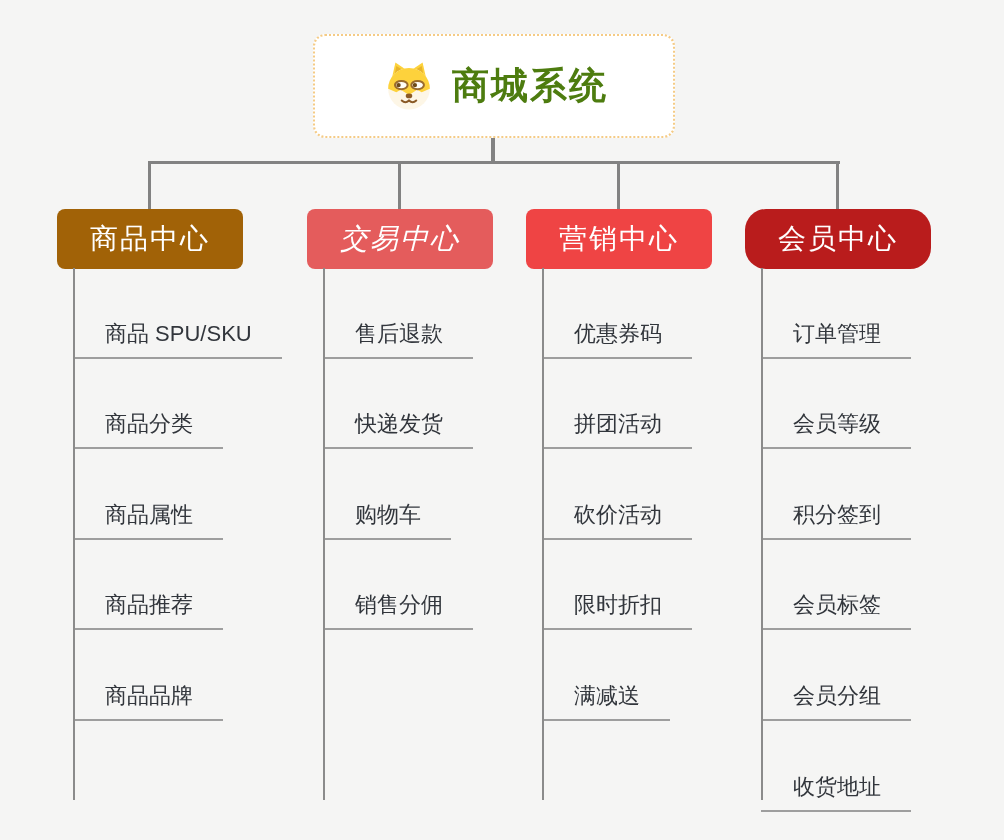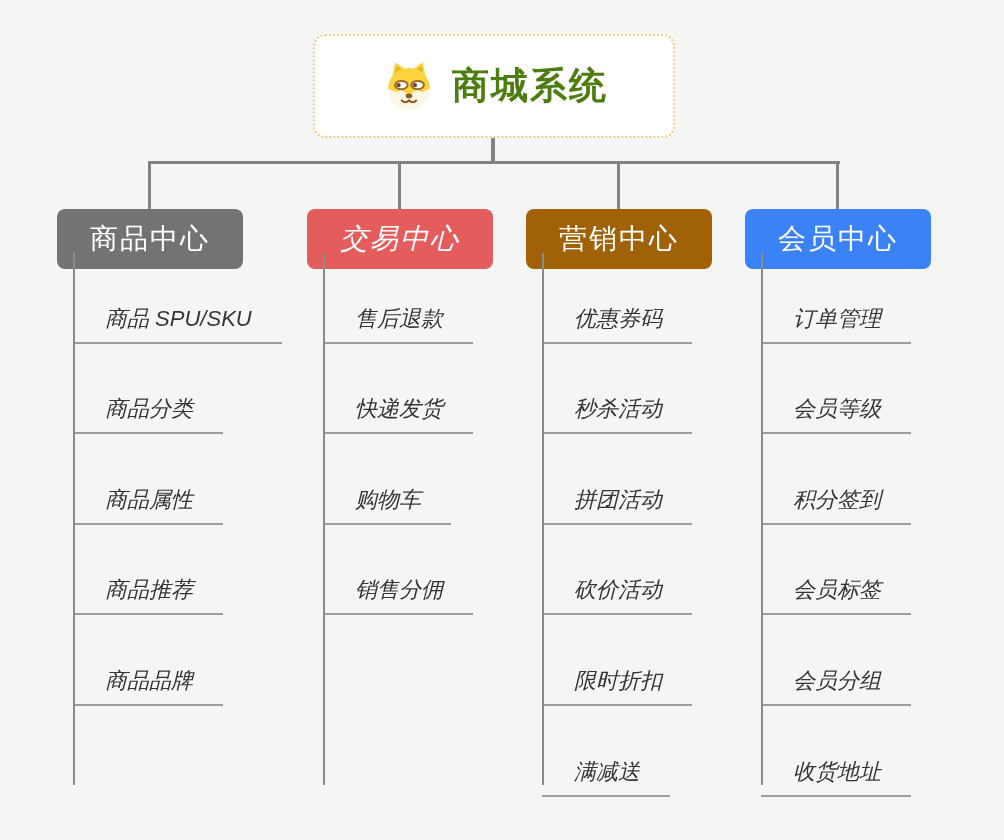--- a/index.html
+++ b/index.html
@@ -49,21 +49,21 @@
     display: flex;
     align-items: center;
     justify-content: center;
     color: #ffffff;
     font-size: 28px;
     letter-spacing: 2px;
     cursor: pointer;
   }
   .col {
     position: absolute;
-    left: 16px; top: 44px; font-style: italic;
+    left: 16px; top: 59px;
   }
   .vline {
     position: absolute;
     left: 0; top: 0;
     width: 2px; height: 532px;
     background: #8b8b8b;
   }
   .item {
     height: 88.6px;
     display: flex;
@@ -113,21 +113,21 @@
     </span>
     <span class="root-title" style="color: #4d7c0f;">商城系统</span>
   </div>
 
   <div class="conn drop" style="left: 148px;"></div>
     <div class="conn drop" style="left: 398px;"></div>
     <div class="conn drop" style="left: 617px;"></div>
     <div class="conn drop" style="left: 836px;"></div>
     <div id="branches">
   <div class="branch" style="left: 57px;">
-    <div class="branch-head" style="background: #737373;">
+    <div class="branch-head" style="background: #a16207;">
       <span>商品中心</span>
     </div>
     <div class="col">
       <div class="vline"></div>
     <div class="item">
             <span>商品 SPU/SKU</span>
           </div>
           <div class="item">
             <span>商品分类</span>
           </div>
@@ -158,48 +158,45 @@
           <div class="item">
             <span>购物车</span>
           </div>
           <div class="item">
             <span>销售分佣</span>
           </div>
         </div>
   </div>
 
   <div class="branch" style="left: 526px;">
-    <div class="branch-head" style="background: #a16207; text-align: right;">
+    <div class="branch-head" style="background: #ef4444; text-align: right;">
       <span>营销中心</span>
     </div>
     <div class="col">
       <div class="vline"></div>
     <div class="item">
             <span>优惠券码</span>
           </div>
           <div class="item">
-            <span>秒杀活动</span>
-          </div>
-          <div class="item">
             <span>拼团活动</span>
           </div>
           <div class="item">
             <span>砍价活动</span>
           </div>
           <div class="item">
             <span>限时折扣</span>
           </div>
           <div class="item">
             <span>满减送</span>
           </div>
         </div>
   </div>
 
   <div class="branch" style="left: 745px;">
-    <div class="branch-head" style="background: #3b82f6;">
+    <div class="branch-head" style="background: #b91c1c; border-radius: 21px;">
       <span>会员中心</span>
     </div>
     <div class="col">
       <div class="vline"></div>
     <div class="item">
             <span>订单管理</span>
           </div>
           <div class="item">
             <span>会员等级</span>
           </div>

